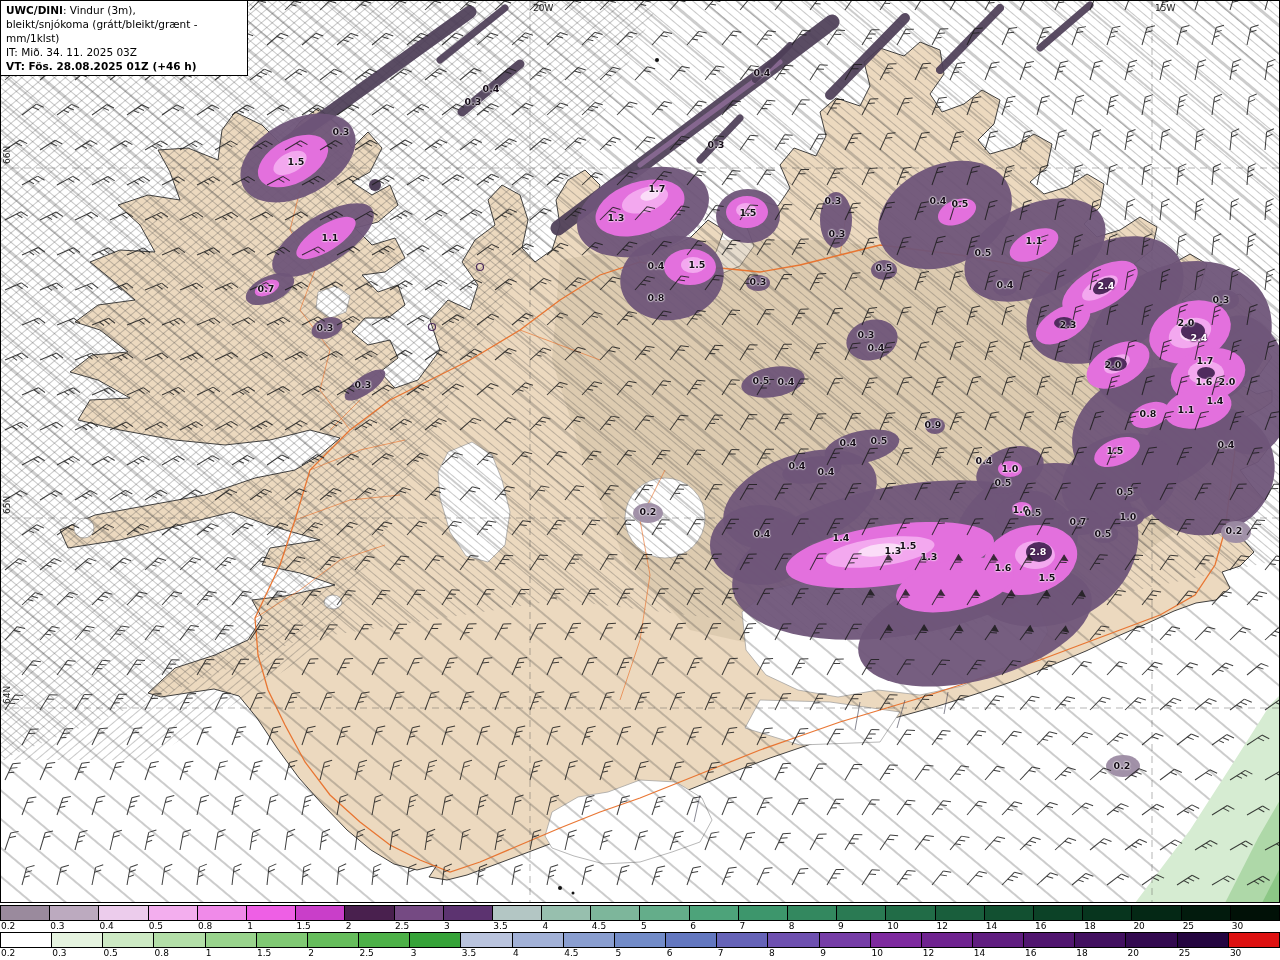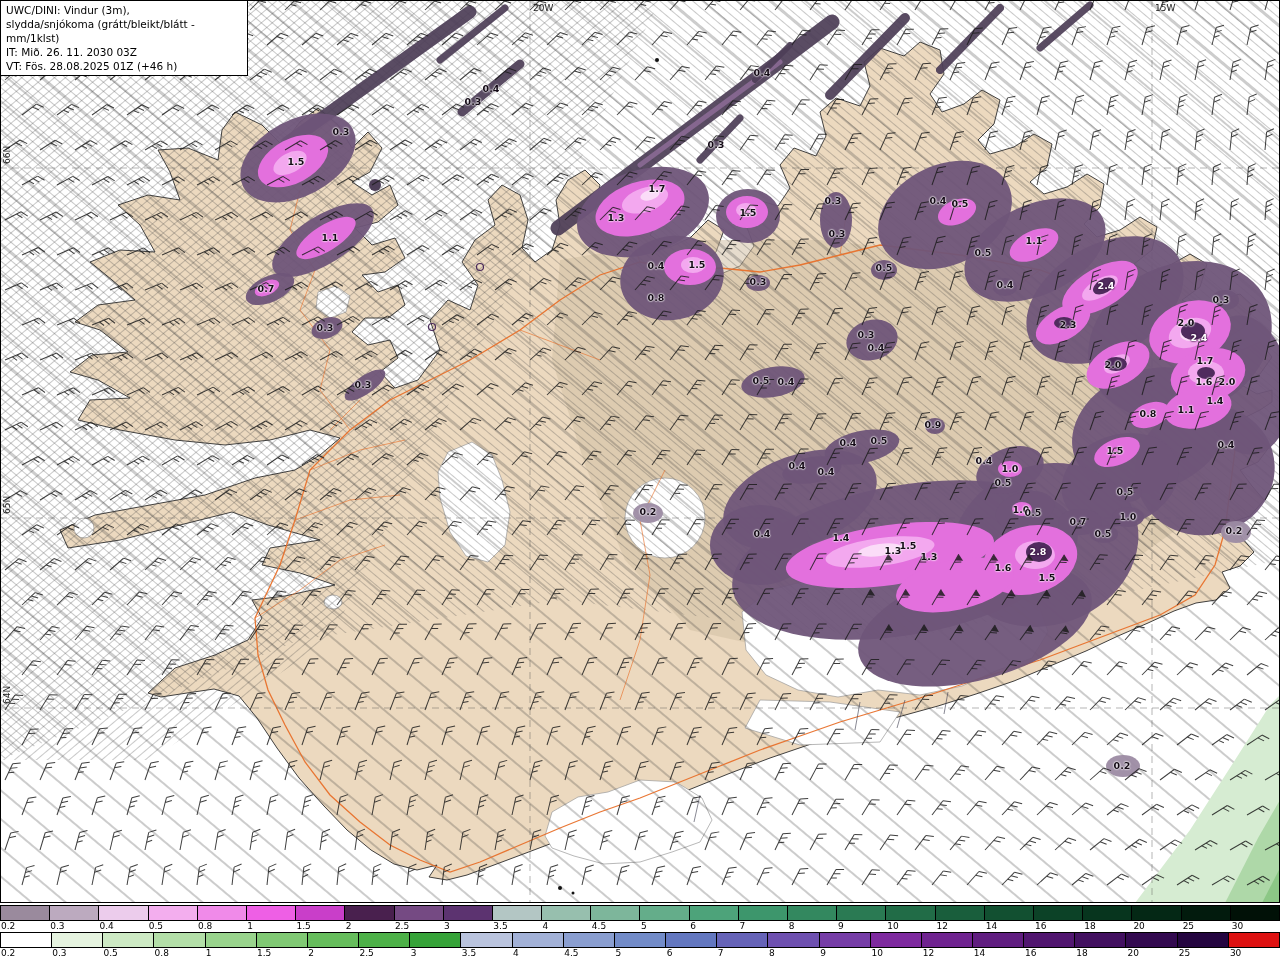--- a/index.html
+++ b/index.html
@@ -38,21 +38,21 @@
 
   
   .plabel{position:absolute;transform:translate(-50%,-50%);font-weight:bold;font-size:9.5px;
     color:#140a16;white-space:nowrap;z-index:3;
     text-shadow:0 0 2px #fff,0 0 2px #fff,0 0 1px #fff}
   .plabel.light{color:#fff;text-shadow:0 0 2px #3a1440,0 0 2px #3a1440,0 0 1px #3a1440}
 
   
   #info-box{position:absolute;left:0;top:0;width:248px;background:#fff;border:1px solid #000;
     padding:2px 5px;font-size:10.5px;line-height:14px;color:#000;z-index:5}
-  #info-box .bold{font-weight:normal}
+  #info-box .bold{font-weight:bold}
 
   
   #legend{position:absolute;left:0;top:904px;width:1280px;height:56px;background:#fff;z-index:4;padding-top:1px}
   .bar{display:flex;height:16px;border:1px solid #000}
   .seg{flex:1;border-right:1px solid #000}
   .seg:last-child{border-right:none}
   .bar-labels{display:flex;height:11px}
   .seg-label{flex:1;font-size:9px;line-height:10px;color:#000;padding-left:1px;overflow:visible}
 </style>
 </head>
@@ -1303,22 +1303,22 @@
         <span class="plabel" style="left: 1003px; top: 567px;">1.6</span>
         <span class="plabel light" style="left: 1038px; top: 551px;">2.8</span>
         <span class="plabel" style="left: 1047px; top: 577px;">1.5</span>
         <span class="plabel" style="left: 648px; top: 511px;">0.2</span>
         <span class="plabel" style="left: 1234px; top: 530px;">0.2</span>
         <span class="plabel" style="left: 1122px; top: 765px;">0.2</span>
       </div>
 
     <div id="info-box">
       <div><span class="bold">UWC/DINI</span><span>: Vindur (3m),</span></div>
-      <div>slydda/snjókoma (grátt/bleikt/blátt - mm/1klst)</div>
-      <div>IT: Mið. 26. 11. 2030 03Z</div>
+      <div>bleikt/snjókoma (grátt/bleikt/grænt - mm/1klst)</div>
+      <div>IT: Mið. 34. 11. 2025 03Z</div>
       <div class="bold">VT: Fös. 28.08.2025 01Z (+46 h)</div>
     </div>
   </div>
 
   <div id="legend">
     <div id="legend-snow">
       <div class="bar">
           <div class="seg" style="background: rgb(154, 138, 157);"></div>
           <div class="seg" style="background: rgb(188, 170, 191);"></div>
           <div class="seg" style="background: rgb(236, 204, 236);"></div>

